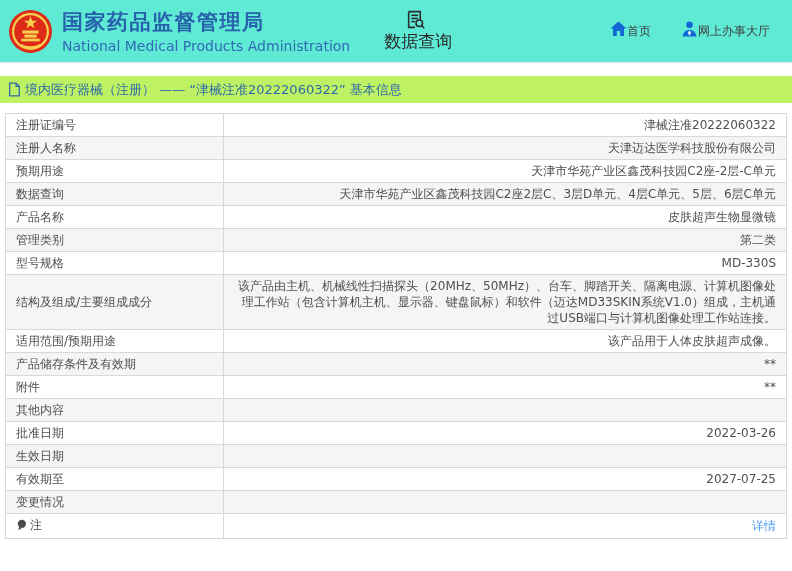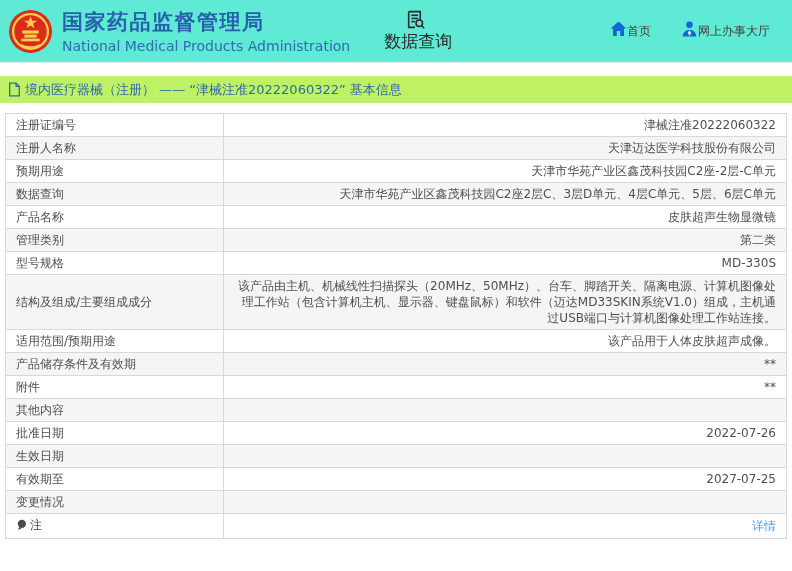--- a/index.html
+++ b/index.html
@@ -183,21 +183,21 @@
           </span></th>
     <td><span class="td-text"></span></td>
   </tr>
 
 
 
   <tr>
     <th><span class="th-inner">
             <span class="th-text">批准日期</span>
           </span></th>
-    <td><span class="td-text">2022-07-26</span></td>
+    <td><span class="td-text">2022-03-26</span></td>
   </tr>
 
   <tr>
     <th><span class="th-inner">
             <span class="th-text">生效日期</span>
           </span></th>
     <td><span class="td-text"></span></td>
   </tr>
 
   <tr>

